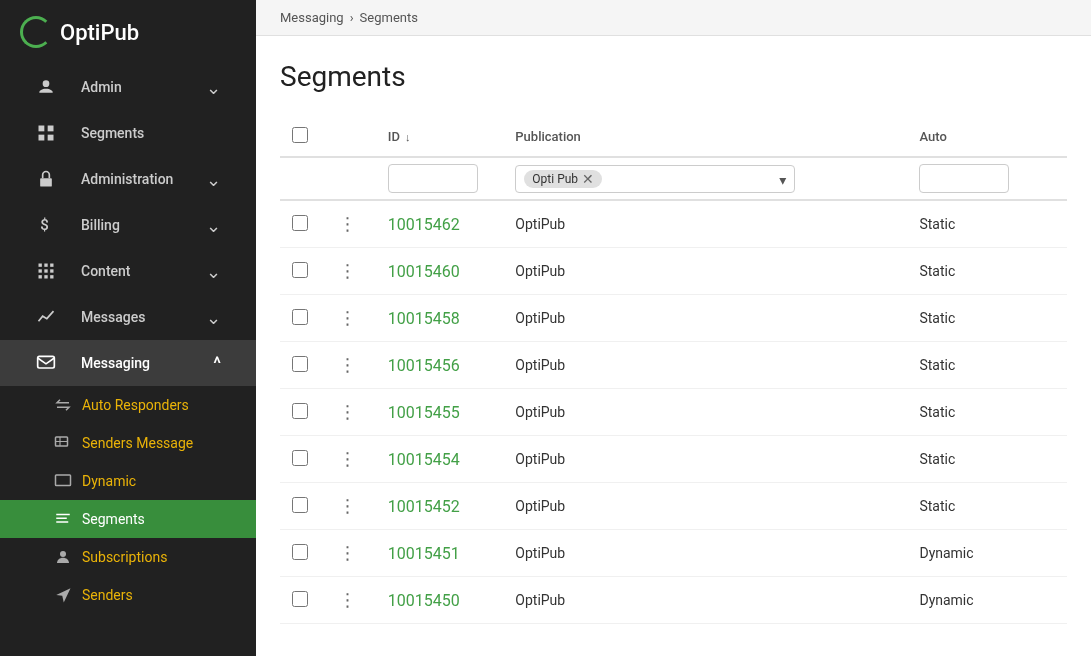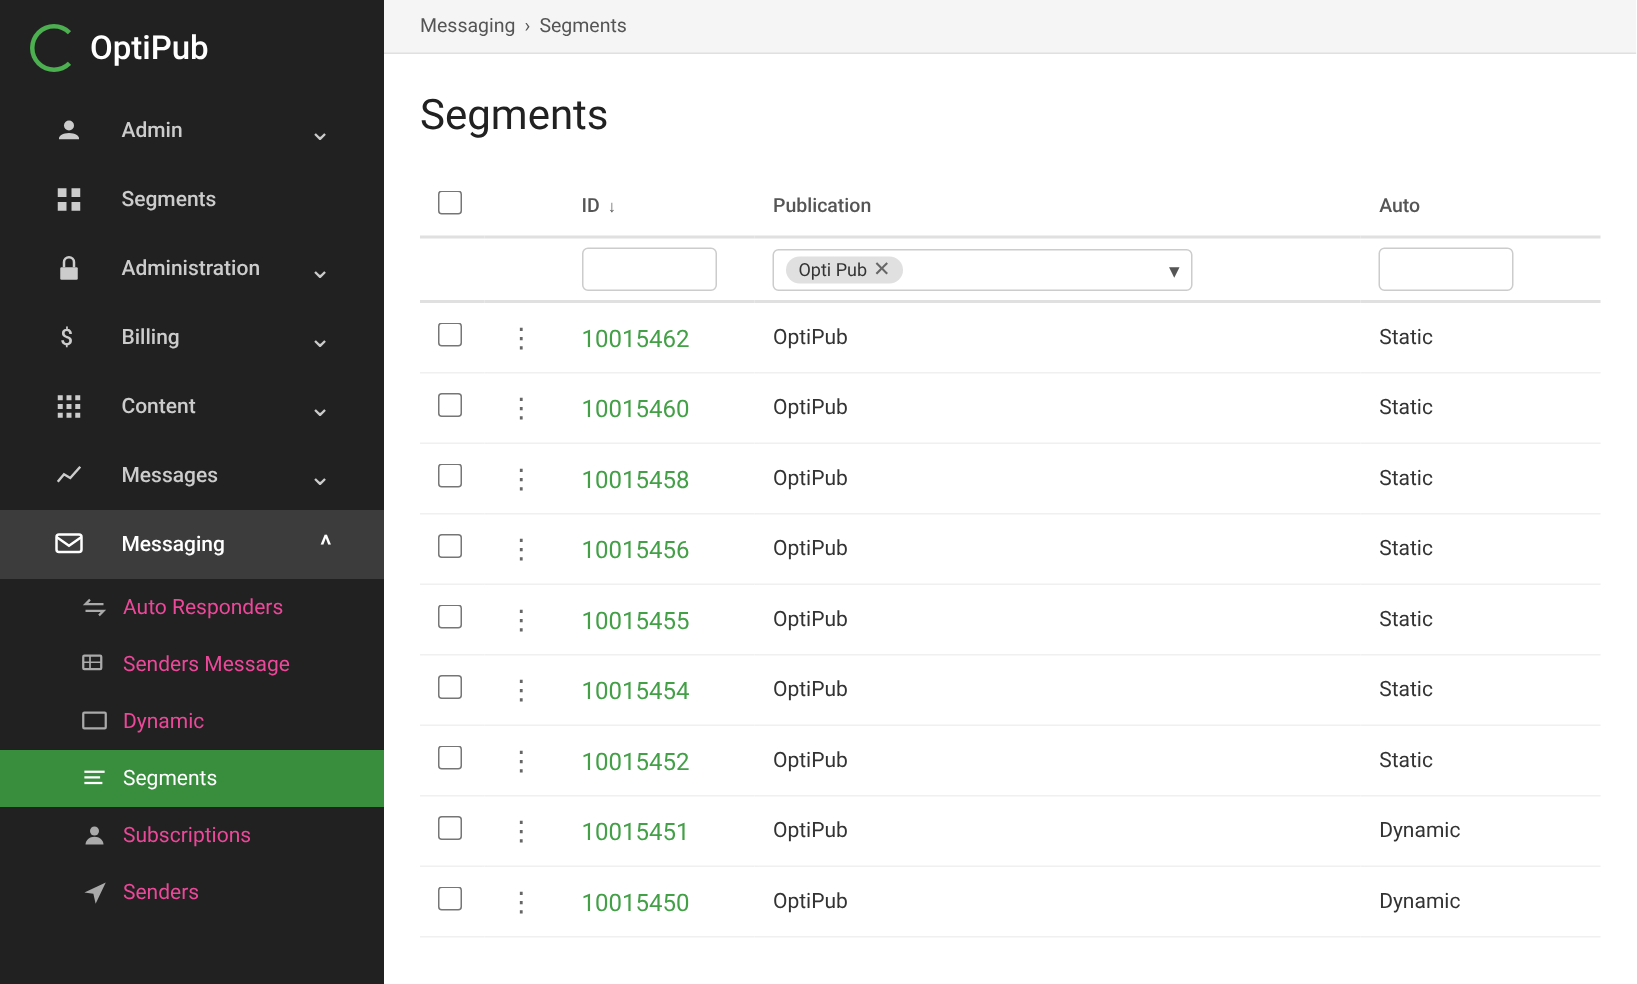--- a/index.html
+++ b/index.html
@@ -49,21 +49,21 @@
     }
     .sidebar-item.active { background: rgba(255,255,255,0.12); color: #fff; }
     .sidebar-item .chevron { margin-left: auto; font-size: 18px; }
     .sidebar-icon { width: 22px; height: 22px; display: flex; align-items: center; justify-content: center; flex-shrink: 0; }
 
     .sidebar-sub-item {
       display: flex;
       align-items: center;
       padding: 10px 20px 10px 54px;
       cursor: pointer;
-      color: #ec4899;
+      color: #eab308;
       font-size: 14px;
       gap: 10px;
     }
     .sidebar-sub-item.active { color: #fff; background: #388E3C; }
 
     
     .main {
       flex: 1;
       display: flex;
       flex-direction: column;

